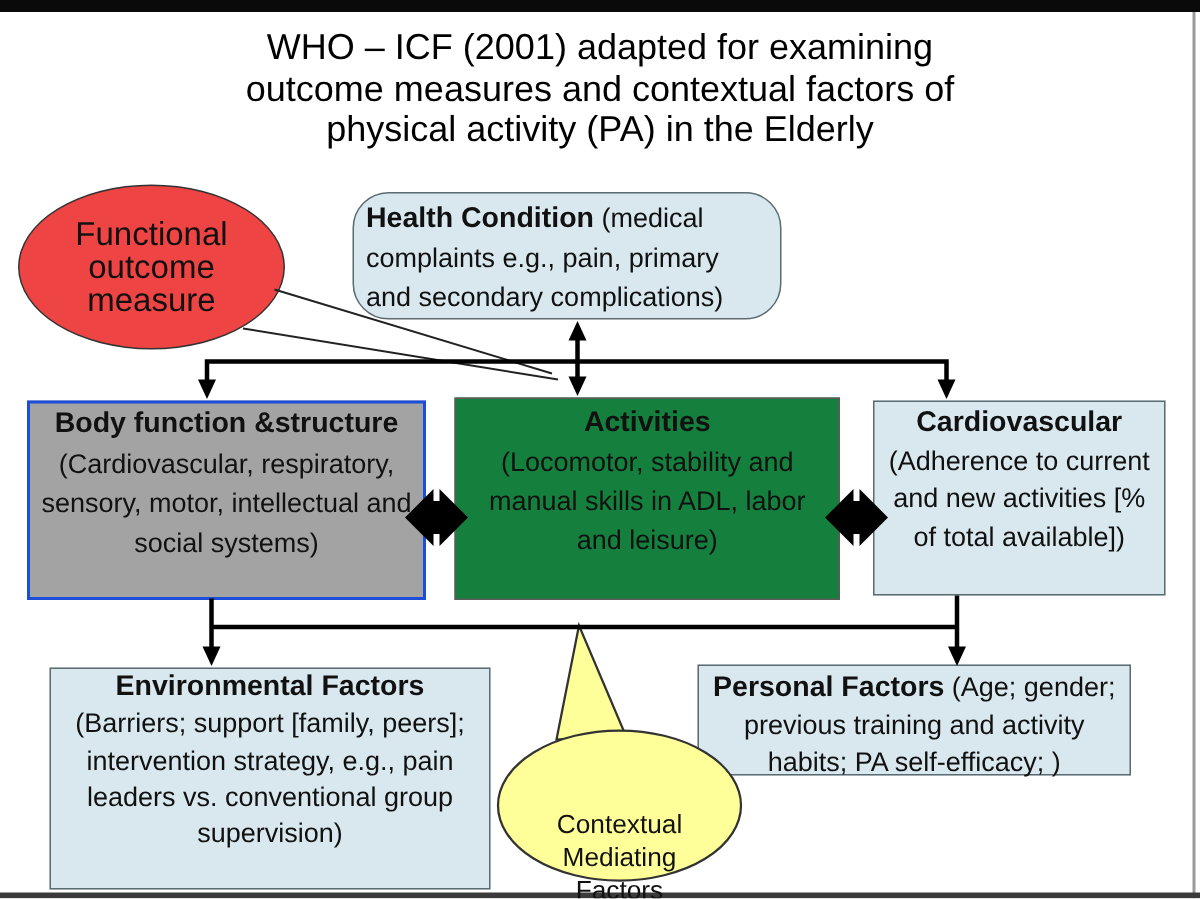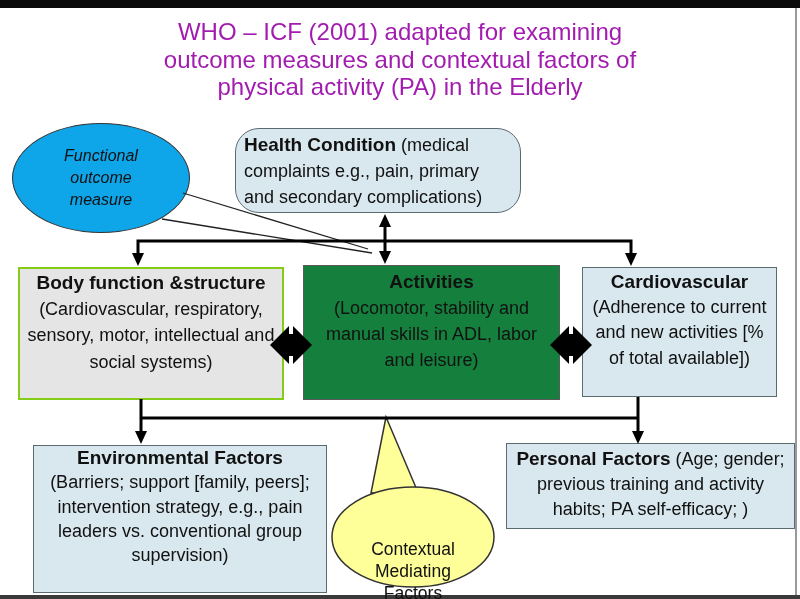--- a/index.html
+++ b/index.html
@@ -5,34 +5,34 @@
   html,body{margin:0;padding:0;background:#ffffff;}
   .slide{
     position:relative;width:800px;height:599px;overflow:hidden;background:#fff;
     font-family:"Liberation Sans","DejaVu Sans",sans-serif;color:#111;
   }
   .topbar{position:absolute;left:0;top:0;width:800px;height:8px;background:#0a0a0a;}
   .rightedge{position:absolute;left:795px;top:8px;width:2px;height:591px;background:#9a9a9a;}
   .bottomedge{position:absolute;left:0;top:595px;width:800px;height:4px;background:#3a3a3a;}
   .title{
     position:absolute;left:0;top:18px;width:800px;text-align:center;
-    font-size:24px;line-height:27.5px;white-space:pre-line;color:#a21caf;
+    font-size:24px;line-height:27.5px;white-space:pre-line;color:#000000;
   }
   .box{position:absolute;box-sizing:border-box;text-align:center;z-index:2;}
   .blue{background:var(--box-blue,#d9e8ee);border:1px solid #5a6b72;}
-  .white-thick{background:#e5e5e5;border:2px solid #84cc16;}
+  .white-thick{background:#a3a3a3;border:2px solid #1d4ed8;}
   .white-thin{background:#15803d;border:1px solid #5a5a5a;}
   .bt{font-weight:bold;font-size:19px;}
   .bodytxt{font-size:18px;}
   .stack .bt{display:block;}
   .ellipse-callout{
     position:absolute;left:12px;top:123px;width:176px;height:108px;
-    border:1.3px solid #333;border-radius:50%;background:#0ea5e9;z-index:2;
+    border:1.3px solid #333;border-radius:50%;background:#ef4444;z-index:2;
     display:flex;align-items:center;justify-content:center;text-align:center;
-    font-size:16px;line-height:22px;white-space:pre-line;font-style:italic;
+    font-size:22px;line-height:22px;white-space:pre-line;
   }
   .ctx-text{
     position:absolute;left:343px;top:506px;width:140px;z-index:6;
     text-align:center;font-size:17.5px;line-height:22px;white-space:pre-line;margin-top:32px;
   }
   svg.overlay{position:absolute;left:0;top:0;z-index:5;pointer-events:none;}
   .hc{padding:3px 8px;text-align:left;line-height:26px;}
   .bf{padding:1px 4px;line-height:26.2px;}
   .ac{padding:3px 6px;line-height:26px;}
   .pa{padding:1px 4px;line-height:25.5px;}
@@ -76,21 +76,21 @@
   </div>
 
   <div class="box blue pa bodytxt stack" style="left:582px;top:267px;width:195px;height:130px;">
     <span class="bt">Cardiovascular</span><span>(Adherence to current and new activities [% of total available])</span>
   </div>
 
   <div class="box blue en bodytxt stack" style="left:33px;top:445px;width:294px;height:148px;">
     <span class="bt">Environmental Factors</span><span>(Barriers; support [family, peers]; intervention strategy, e.g., pain leaders vs. conventional group supervision)</span>
   </div>
 
-  <div class="box blue pe bodytxt" style="left:506px;top:443px;width:289px;height:86px;">
+  <div class="box blue pe bodytxt" style="left:465px;top:443px;width:289px;height:74px;">
     <span class="bt">Personal Factors</span><span> (Age; gender; previous training and activity habits; PA self-efficacy; )</span>
   </div>
 
   <svg class="overlay" width="800" height="599" viewBox="0 0 800 599">
 
     <polygon class="balloon-tail" points="386,417 371,493 417,490"></polygon>
     <ellipse class="balloon-ellipse" cx="413" cy="537" rx="81" ry="50"></ellipse>
 
     <path class="thinline" d="M183,193 L368,249"></path>
     <path class="thinline" d="M162,219 L372,253"></path>

